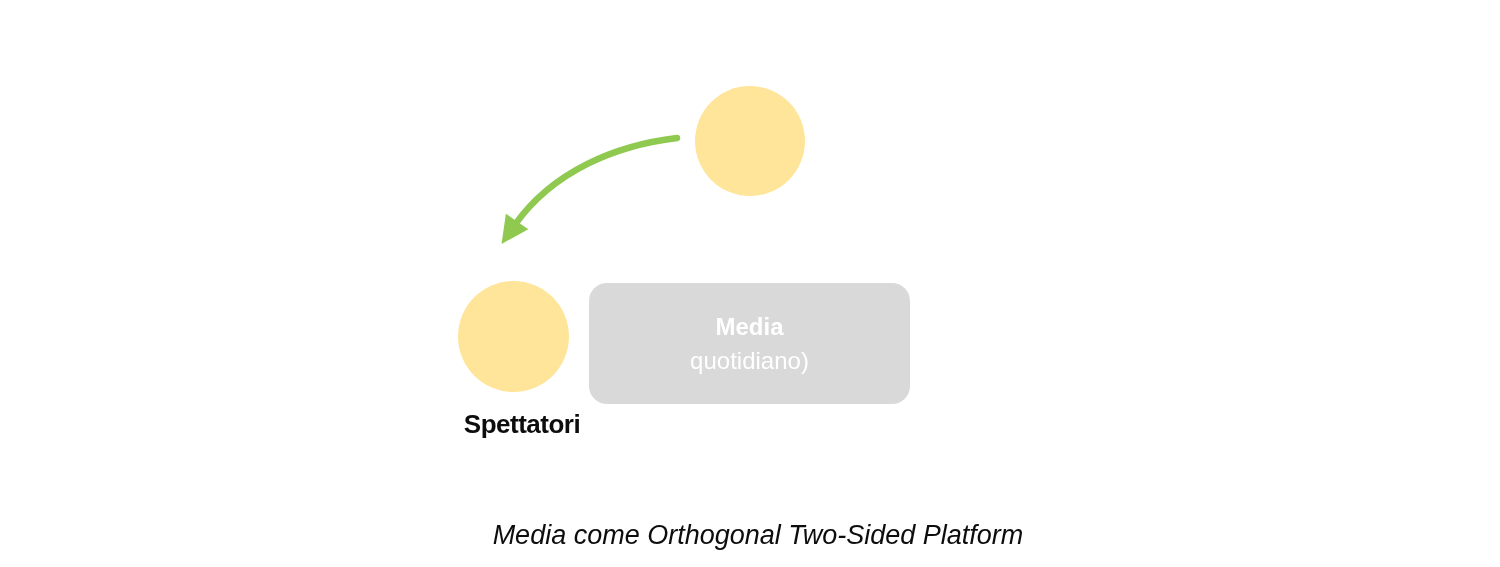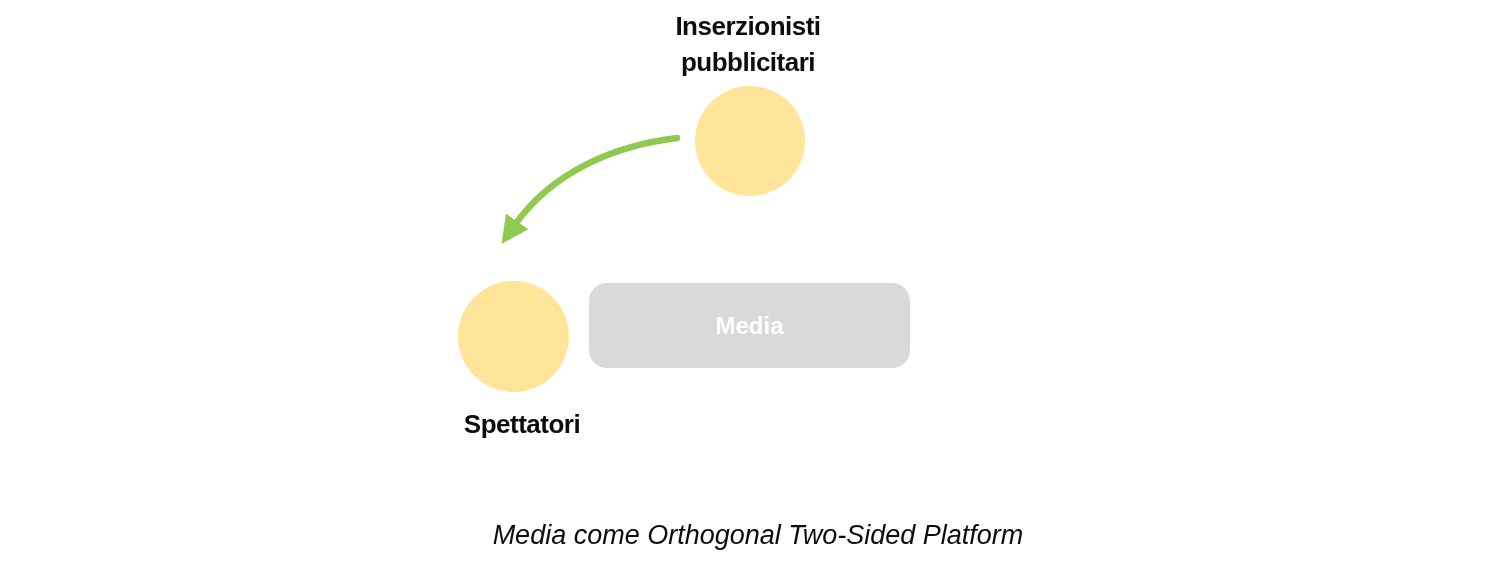--- a/index.html
+++ b/index.html
@@ -53,21 +53,21 @@
   .arrow-path {
     fill: none;
     stroke: var(--arrow_green);
     stroke-width: 6.5;
     stroke-linecap: round;
   }
   .arrow-head-shape { fill: var(--arrow_green); }
   .media-box {
     position: absolute;
     left: 589px; top: 283px;
-    width: 321px; height: 85px;
+    width: 321px; height: 121px;
     background: var(--box_gray);
     border-radius: 18px;
     color: var(--box_text);
     font-size: 24px;
     line-height: 34px;
     text-align: center;
     display: flex;
     flex-direction: column;
     justify-content: center;
   }
@@ -82,39 +82,36 @@
     line-height: 32px;
     color: var(--text_black);
     margin-left: 8px;
   }
 </style>
 </head>
 <body>
 
 <div class="stage">
 
-  <div class="label top-label">
-    <span class="line">Inserzionisti</span>
-    <span class="line">pubblicitari</span>
-  </div>
 
   <div class="circle adv-circle"></div>
 
   <svg class="arrow-svg" viewBox="0 0 1500 567" aria-hidden="true">
     <defs>
       <marker id="arrow-head" viewBox="0 0 10 10" refX="2" refY="5" markerWidth="4.6" markerHeight="4.2" orient="auto-start-reverse" markerUnits="strokeWidth">
         <path class="arrow-head-shape" d="M 0 0 L 10 5 L 0 10 z"></path>
       </marker>
     </defs>
     <path class="arrow-path" d="M 677 138 C 618 145 553 170 514 226" marker-end="url(#arrow-head)"></path>
   </svg>
 
   <div class="circle view-circle"></div>
 
   <div class="media-box">
     <div class="media-title">Media</div>
+    <div class="media-line">quotidiano)</div>
   </div>
 
   <div class="label viewers-label">Spettatori</div>
 
   <div class="caption">Media come Orthogonal Two-Sided Platform</div>
 
 </div>
 
 </body></html>

